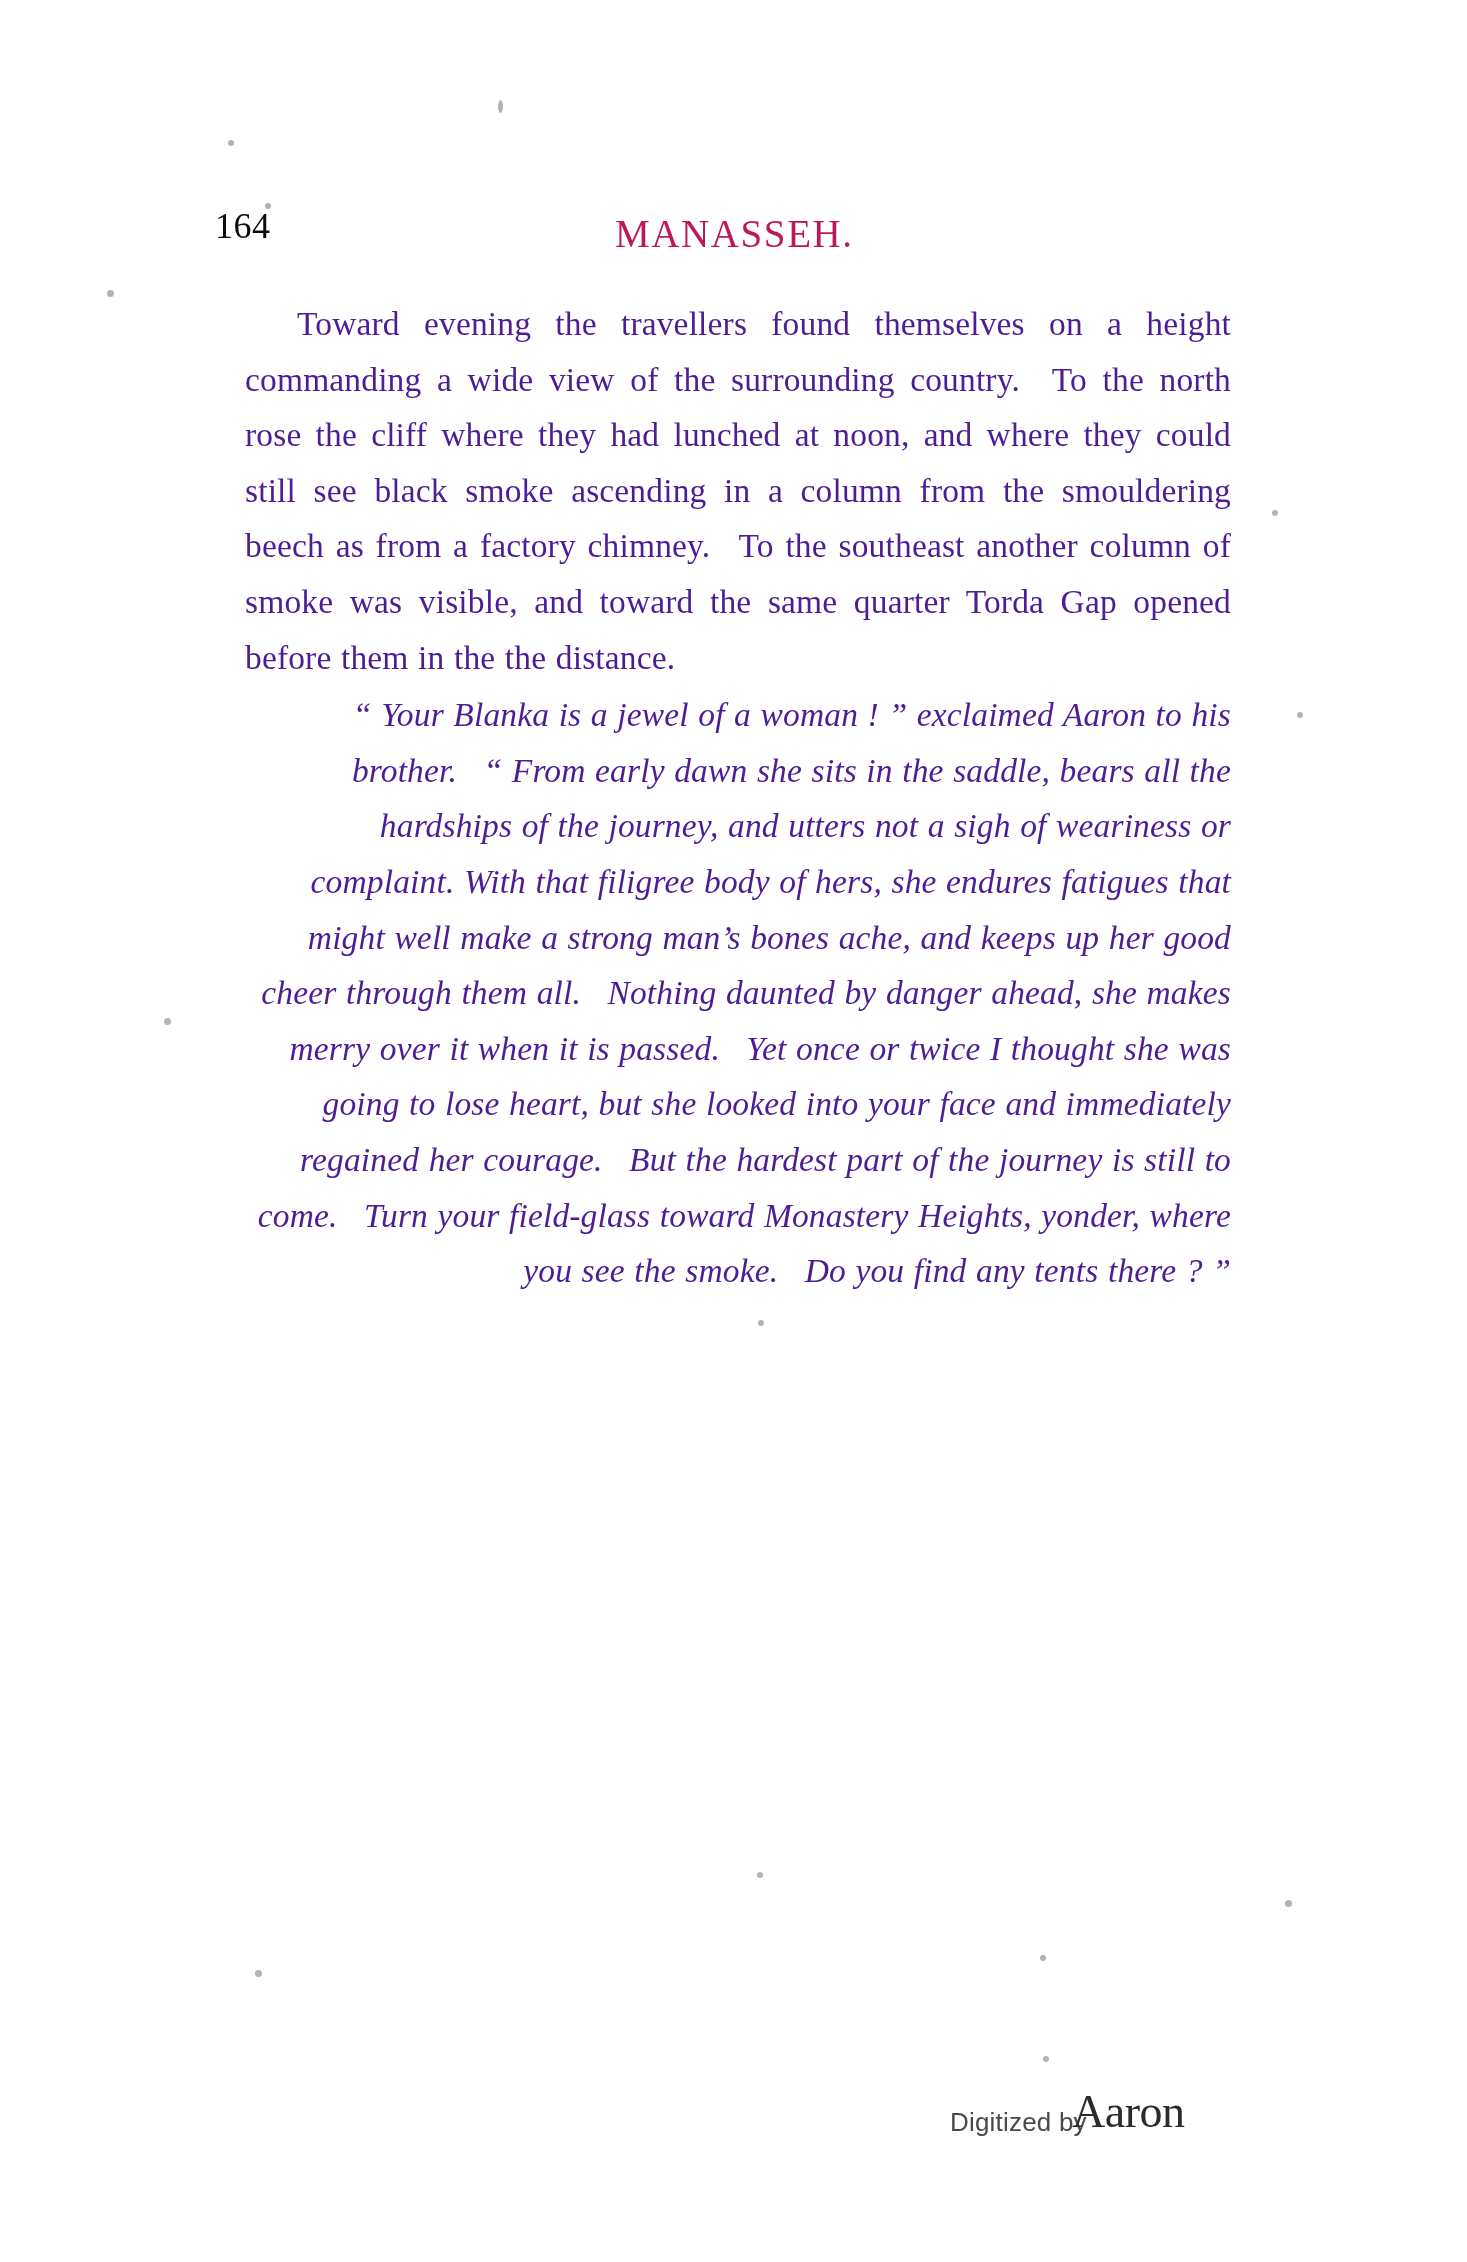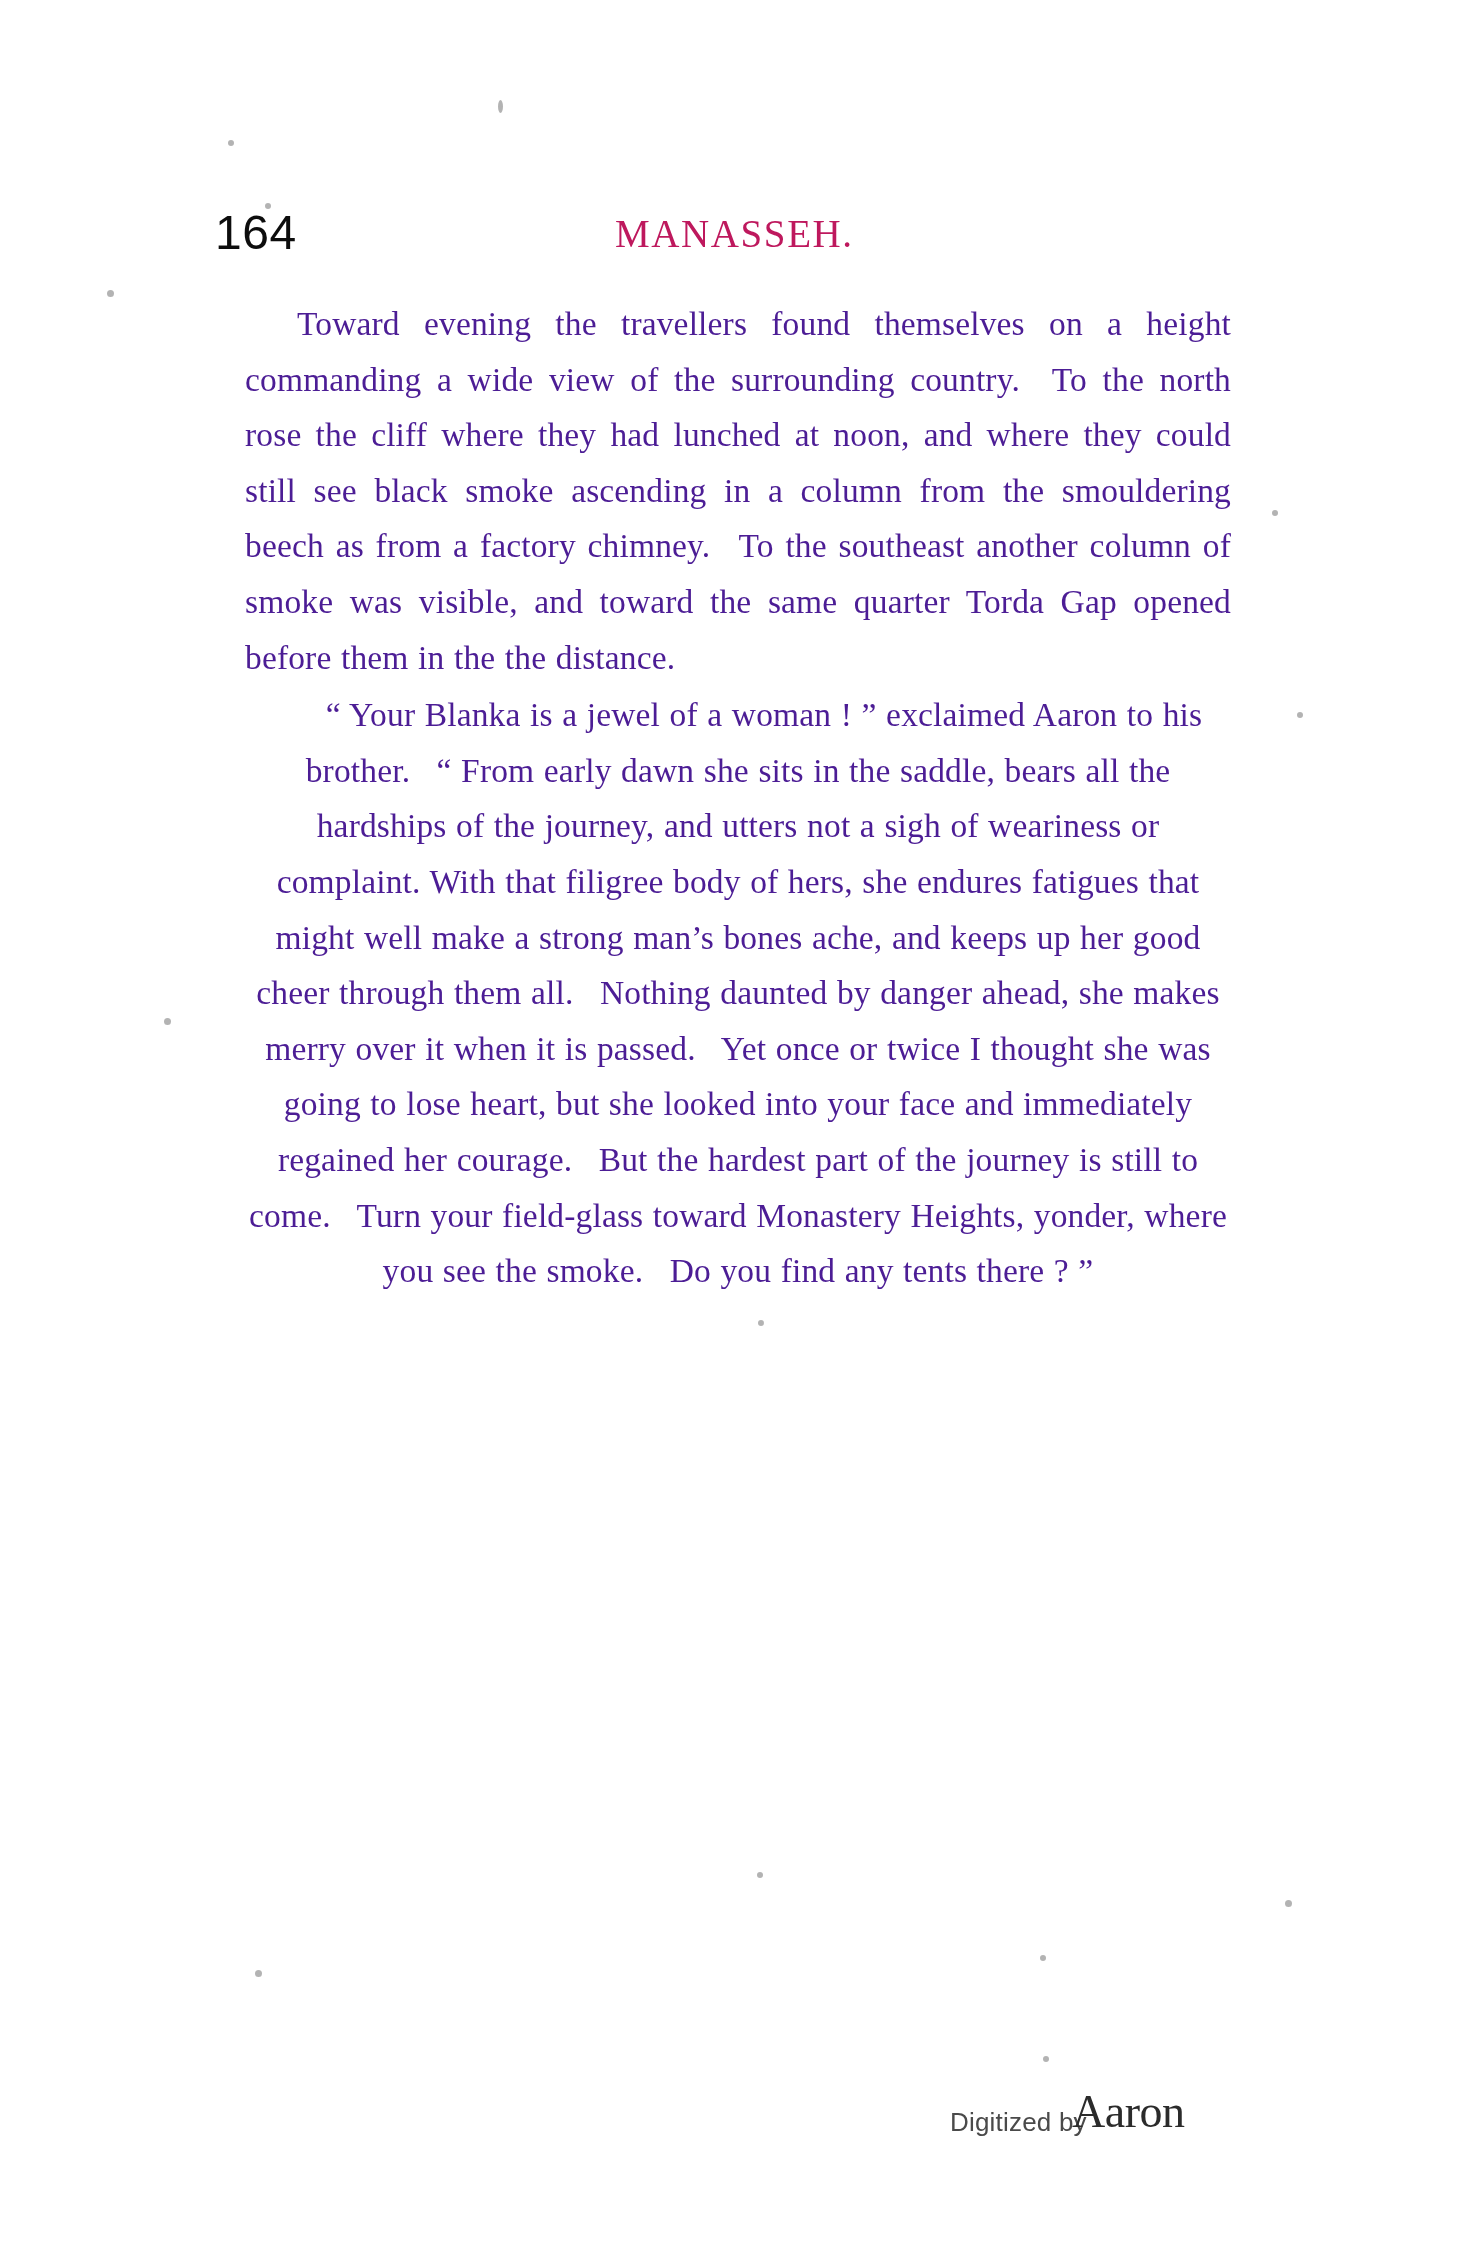--- a/index.html
+++ b/index.html
@@ -28,23 +28,23 @@
     position: absolute;
     left: 215px;
     top: 205px;
     width: 1030px;
     height: 46px;
   }
   .folio {
     position: absolute;
     left: 0;
     top: 0;
-    font-size: 48px;
+    font-size: 36px;
     letter-spacing: 0.5px;
-    font-family: Liberation Sans, sans-serif;
+    font-family: Liberation Serif, serif;
     color: #0d0d0d;
   }
   .running-title {
     position: absolute;
     left: 400px;
     top: 6px;
     font-size: 39px;
     letter-spacing: 1.6px;
     color: #be185d;
   }
@@ -60,21 +60,22 @@
     text-indent: 52px;
     text-align: justify;
     font-size: 33.5px;
     line-height: 55.6px;
     letter-spacing: 0.15px;
     word-spacing: 1px;
     color: #4c1d95;
     font-family: "Liberation Serif", serif;
   }
   .body-text p.last {
-    text-align: center;
+    text-align: right;
+    font-style: italic;
   }
 
   
   .speck {
     position: absolute;
     background: #9a9a9a;
     border-radius: 50%;
     opacity: 0.75;
   }
 

